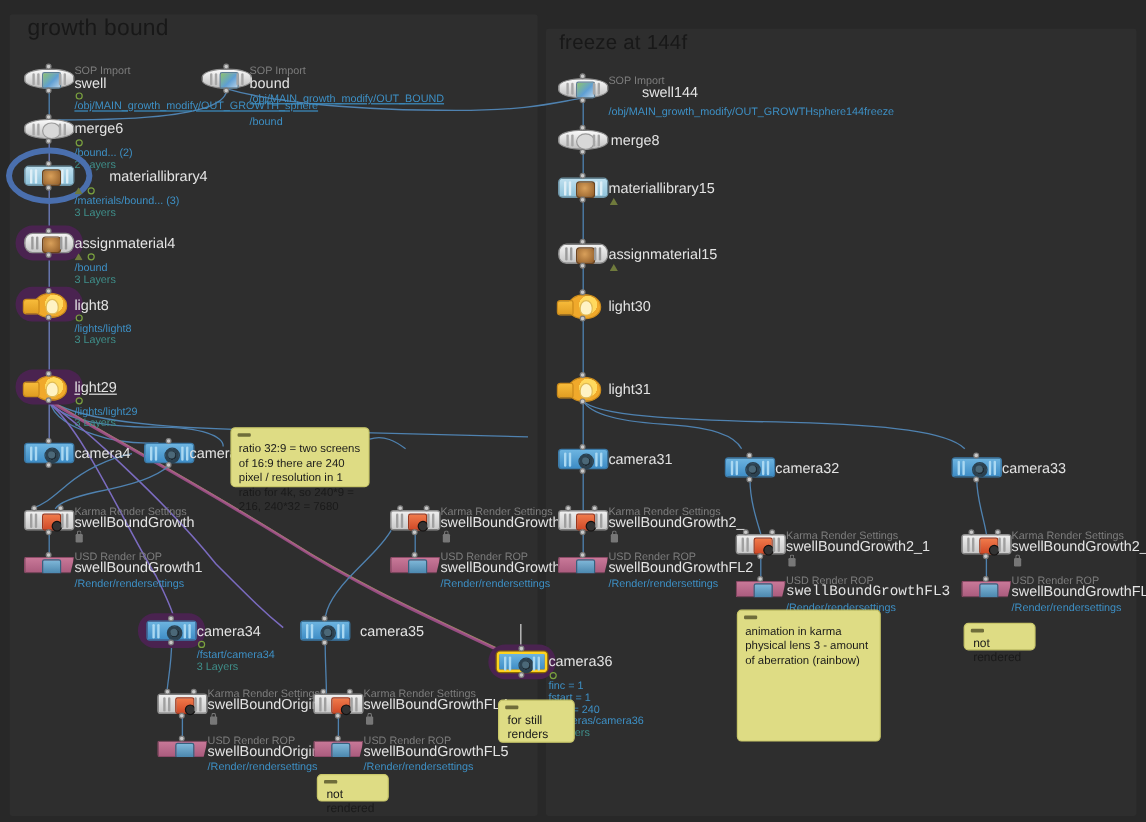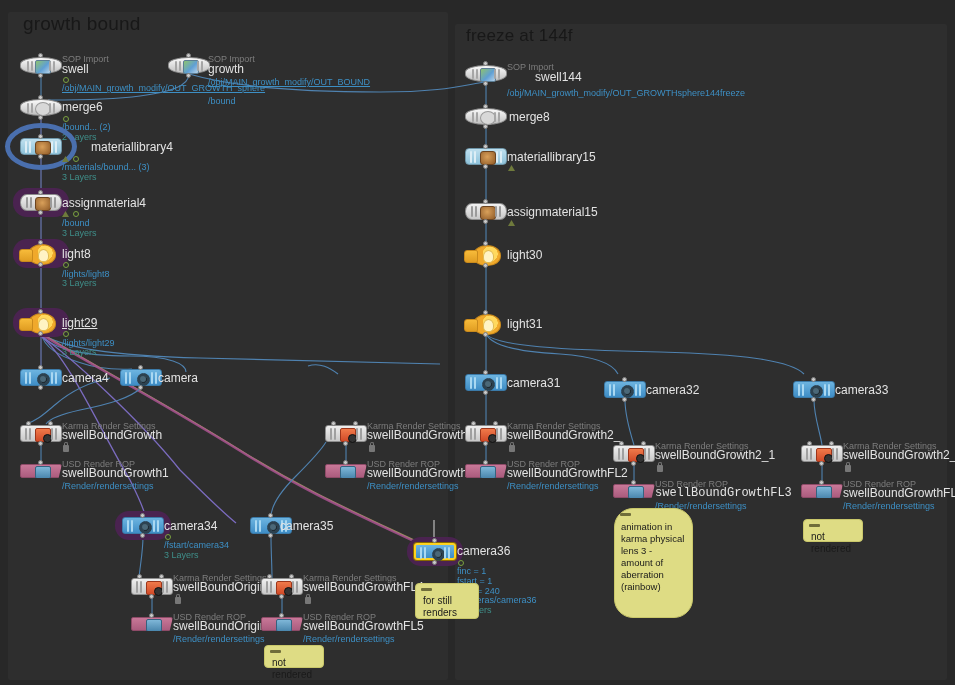--- a/index.html
+++ b/index.html
@@ -314,21 +314,21 @@
   <div class="lbl lbl-path-u" style="left:62px;top:83px;width:150px;white-space:normal;line-height:10px;">/obj/MAIN_growth_modify/OUT_GROWTH_sphere</div>
 
   <div class="node shape-lens" style="left:168px;top:57px;">
     <div class="body">
         <span class="glyph glyph-sop"></span>
       </div>
     <div class="dot" style="left:18px;top:-4px;"></div>
     <div class="dot" style="left:18px;top:16px;"></div>
   </div>
   <div class="lbl lbl-type" style="left:208px;top:54px;">SOP Import</div>
-  <div class="lbl lbl-name" style="left:208px;top:62px;">growth</div>
+  <div class="lbl lbl-name" style="left:208px;top:62px;">bound</div>
   <div class="lbl lbl-path-u" style="left:208px;top:77px;width:120px;white-space:normal;line-height:10px;">/obj/MAIN_growth_modify/OUT_BOUND</div>
   <div class="lbl lbl-path" style="left:208px;top:96px;">/bound</div>
 
   <div class="node shape-lens" style="left:20px;top:99px;">
     <div class="body">
         <span class="glyph glyph-merge"></span>
       </div>
     <div class="dot" style="left:18px;top:-4px;"></div>
     <div class="dot" style="left:18px;top:16px;"></div>
   </div>
@@ -448,21 +448,21 @@
   <div class="lbl lbl-path" style="left:164px;top:540px;">/fstart/camera34</div>
   <div class="lbl lbl-teal" style="left:164px;top:550px;">3 Layers</div>
 
   <div class="node shape-cam" style="left:250px;top:517px;">
     <div class="body">
         <span class="cam-lens"></span>
       </div>
     <div class="dot" style="left:18px;top:-4px;"></div>
     <div class="dot" style="left:18px;top:16px;"></div>
   </div>
-  <div class="lbl lbl-name" style="left:280px;top:519px;">camera35</div>
+  <div class="lbl lbl-name" style="left:300px;top:519px;">camera35</div>
 
   <div class="node shape-krs" style="left:131px;top:578px;">
     <div class="body">
         <span class="glyph glyph-krs"></span>
       </div>
     <div class="dot" style="left:6px;top:-4px;"></div>
     <div class="dot" style="left:28px;top:-4px;"></div>
     <div class="dot" style="left:18px;top:16px;"></div>
   </div>
   <div class="lbl lbl-type" style="left:173px;top:573px;">Karma Render Settings</div>
@@ -687,22 +687,26 @@
   <div class="node shape-rop" style="left:801px;top:484px;">
     <div class="body">
         <span class="glyph glyph-rop"></span>
       </div>
     <div class="dot" style="left:18px;top:-4px;"></div>
   </div>
   <div class="lbl lbl-type" style="left:843px;top:479px;">USD Render ROP</div>
   <div class="lbl lbl-name" style="left:843px;top:486px;">swellBoundGrowthFL4</div>
   <div class="lbl lbl-path" style="left:843px;top:501px;">/Render/rendersettings</div>
 
-
-  <div class="sticky" style="left:614px;top:508px;width:79px;height:110px;border-radius:19px;">
+  <div class="sticky" style="left:192px;top:356px;width:116px;height:50px;">
+    <span class="bar"></span>
+    <span>ratio 32:9 = two screens of 16:9 there are 240 pixel / resolution in 1 ratio for 4k, so 240*9 = 216, 240*32 = 7680</span>
+  </div>
+
+  <div class="sticky" style="left:614px;top:508px;width:120px;height:110px;">
     <span class="bar"></span>
     <span>animation in karma physical lens  3  - amount of aberration (rainbow)</span>
   </div>
 
   <div class="sticky small" style="left:803px;top:519px;width:60px;height:23px;">
     <span class="bar"></span>
     <span>not rendered</span>
   </div>
 
   <div class="sticky small" style="left:264px;top:645px;width:60px;height:23px;">

